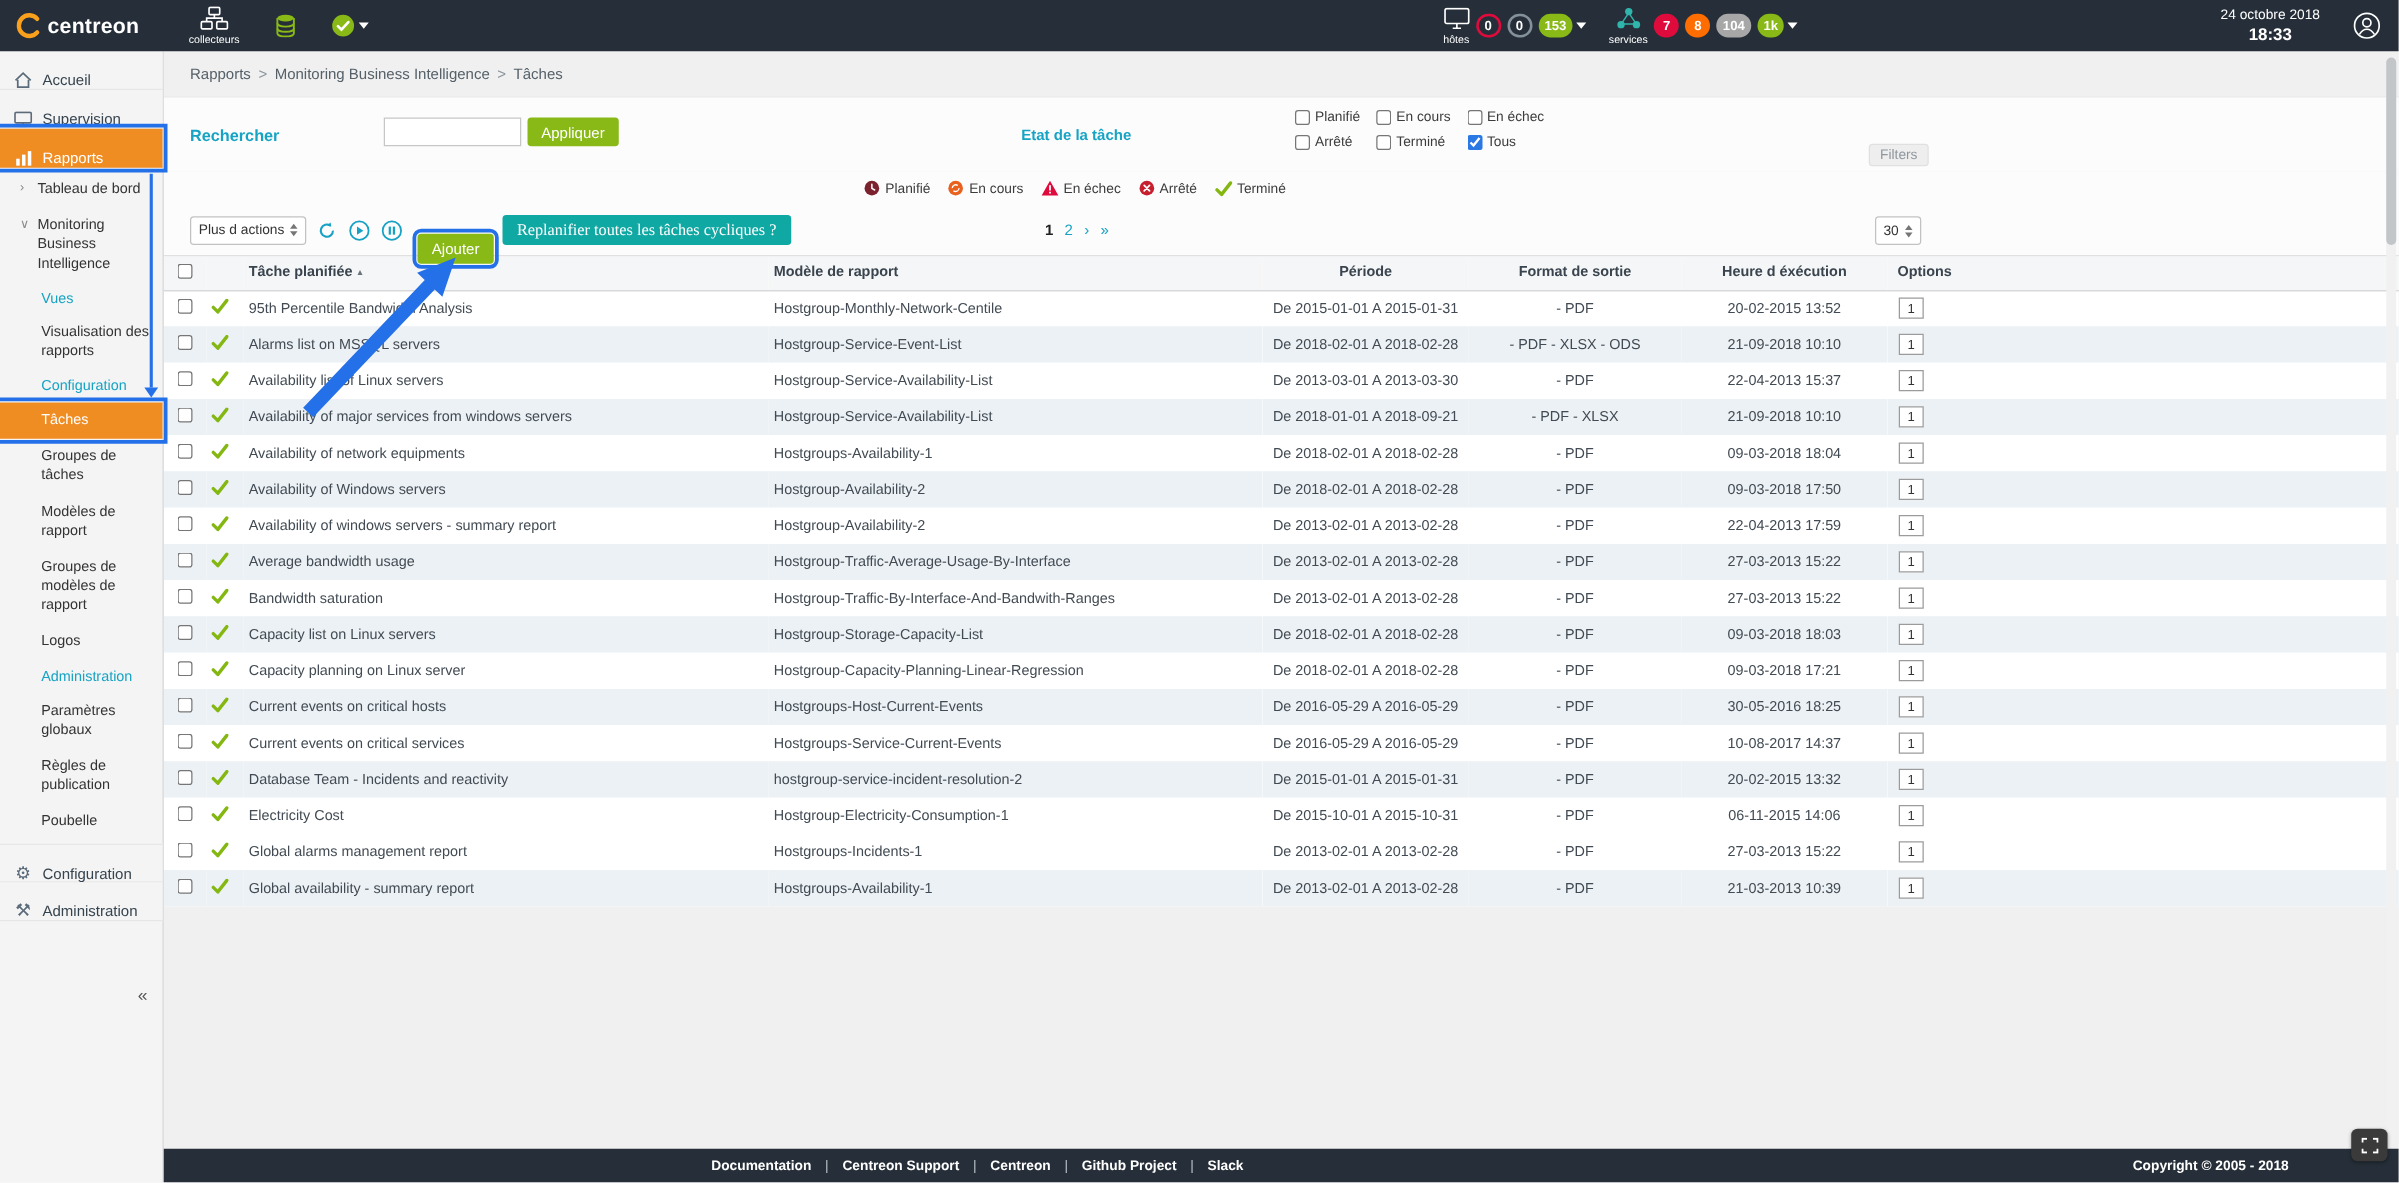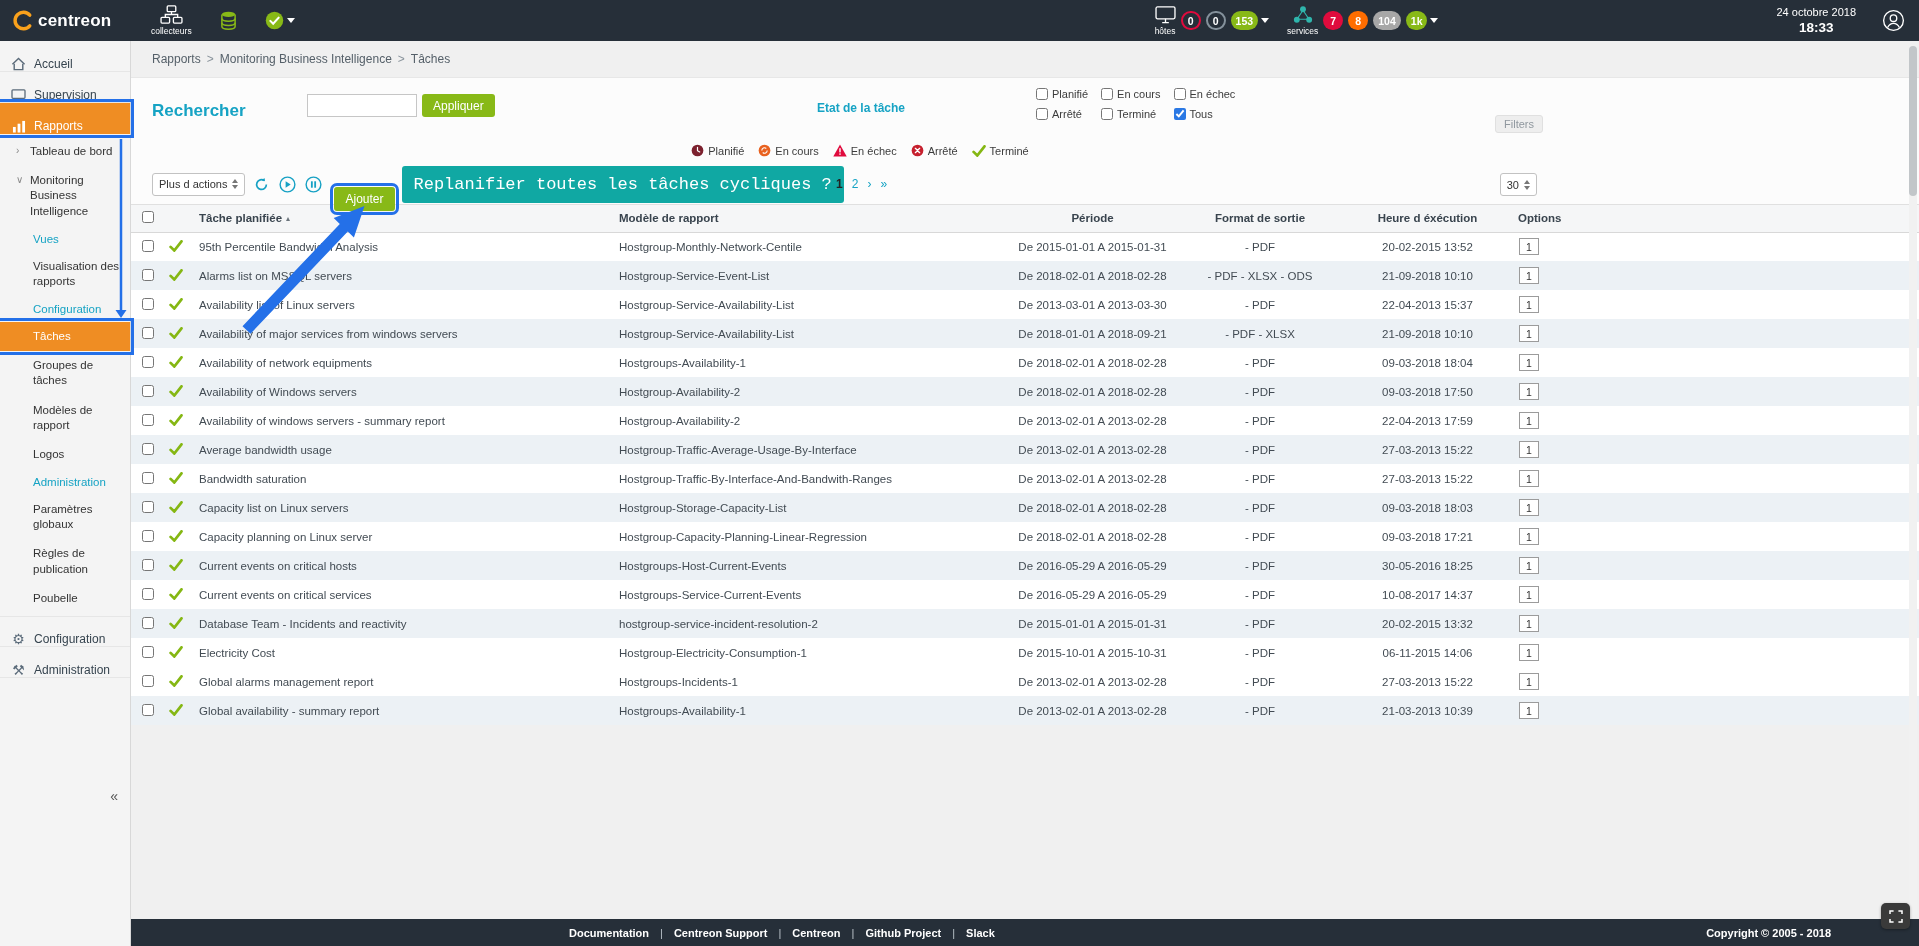--- a/index.html
+++ b/index.html
@@ -39,40 +39,40 @@
 .sub-section{padding:7px 6px 7px 33px;font-size:11.5px;color:#16a3c4;cursor:pointer}
 .sub-sub2{padding:7px 3px 7px 33px;font-size:11.5px;color:#333;line-height:1.32;cursor:pointer}
 .sub-sub2.active-sub{background:#ef8d23;color:#fff}
 .collapse-btn{position:absolute;top:747px;right:12px;font-size:14px;color:#555;cursor:pointer}
 
 .content{position:absolute;left:131px;top:41px;right:0;bottom:27px;overflow:hidden}
 .breadcrumb{height:36px;display:flex;align-items:center;padding-left:21px;font-size:12px;color:#556069}
 .bc-item{cursor:pointer}
 .bc-sep{margin:0 6px;color:#8a949c}
 .filter-panel{position:relative;height:60px;background:#fcfcfc;border-top:1px solid #e7e7e7}
-.f-label{position:absolute;left:21px;top:23px;color:#16a3c4;font-weight:bold;font-size:17px}
+.f-label{position:absolute;left:21px;top:23px;color:#16a3c4;font-weight:bold;font-size:13px}
 .f-input{position:absolute;left:176px;top:16px;width:110px;height:23px;border:1px solid #c6c6c6;background:#fff;padding:0 6px;font-size:12px;font-family:inherit}
 .btn-green{background:#88b917;color:#fff;border:none;border-radius:3px;font-size:12px;height:23px;padding:0 11px;cursor:pointer;font-family:inherit}
 .f-apply{position:absolute;left:291px;top:16px}
 .f-state{position:absolute;left:686px;top:23px;color:#16a3c4;font-weight:bold;font-size:12px}
 .f-checks{position:absolute;left:905px;top:10px;display:grid;grid-template-columns:auto auto auto;column-gap:13px;row-gap:8px}
 .fcheck{display:flex;align-items:center;gap:4px;font-size:11px;color:#3c3c3c;cursor:pointer}
 .fcheck input{width:12px;height:12px;margin:0;accent-color:#2a78e4}
 .filters-tab{position:absolute;right:376px;top:37px;font-size:11px;color:#8f979e;background:#eee;border:1px solid #e0e0e0;border-radius:3px;padding:2px 8px;cursor:pointer}
 .legend-bar{height:27px;background:#fcfcfc;display:flex;align-items:center;justify-content:center;gap:14px;padding-right:330px}
 .legend-item{display:inline-flex;align-items:center;gap:4px;font-size:11px;color:#3c3c3c}
 .toolbar{position:relative;height:41px;background:#fcfcfc;border-bottom:1px solid #e0e0e0;display:flex;align-items:center;padding-left:21px;gap:7px}
 .select-box{height:23px;background:#fff;border:1px solid #c2c2c2;border-radius:3px;display:inline-flex;align-items:center;gap:5px;padding:0 6px;font-size:11px;color:#333;cursor:pointer;white-space:nowrap}
 .sel-arrows{display:flex;flex-direction:column;gap:2px}
 .sel-arrows i{width:0;height:0;border-left:3.5px solid transparent;border-right:3.5px solid transparent;display:block}
 .sel-arrows .up{border-bottom:4px solid #767676}
 .sel-arrows .dn{border-top:4px solid #767676}
 .icon-btn{width:19px;height:19px;display:inline-flex;align-items:center;justify-content:center;cursor:pointer}
 .add-btn{height:24px;margin-left:4px}
-.btn-teal{background:#10a8a3;color:#fff;border:none;border-radius:3px;height:37px;padding:0 12px;font-size:17px;cursor:pointer;font-family:Liberation Mono, monospace}
+.btn-teal{background:#10a8a3;color:#fff;border:none;border-radius:3px;height:24px;padding:0 12px;font-size:13px;cursor:pointer;font-family:Liberation Serif, serif}
 .pagination{position:absolute;left:705px;top:0;height:100%;display:flex;align-items:center;gap:9px;font-size:12px}
 .page-cur{font-weight:bold;color:#222;cursor:pointer}
 .page-link{color:#16a3c4;cursor:pointer}
 .per-page{position:absolute;right:382px;top:9px}
 
 table{width:100%;border-collapse:collapse;background:#fff;table-layout:fixed}
 thead th{height:27px;background:#f5f6f7;border-bottom:1px solid #d8d8d8;font-size:11.5px;color:#39444e;text-align:left;font-weight:bold;padding:0 4px}
 tbody td{height:29px;font-size:11.5px;color:#424b53;padding:0 4px;overflow:hidden;white-space:nowrap}
 tbody tr.alt{background:#ecf1f5}
 .c-center{text-align:center}
@@ -219,20 +219,21 @@
   </div>
   <div class="submenu" id="submenu">
       <div class="sub-sub1"><span class="chev">›</span><span>Tableau de bord</span></div>
       <div class="sub-sub1"><span class="chev">∨</span><span>Monitoring Business Intelligence</span></div>
       <div class="sub-section"><span>Vues</span></div>
       <div class="sub-sub2"><span>Visualisation des rapports</span></div>
       <div class="sub-section"><span>Configuration</span></div>
       <div class="sub-sub2 active-sub" style="outline: rgb(36, 112, 232) solid 3px; outline-offset: 1.5px;"><span>Tâches</span></div>
       <div class="sub-sub2"><span>Groupes de tâches</span></div>
       <div class="sub-sub2"><span>Modèles de rapport</span></div>
+      <div class="sub-sub2"><span>Groupes de modèles de rapport</span></div>
       <div class="sub-sub2"><span>Logos</span></div>
       <div class="sub-section"><span>Administration</span></div>
       <div class="sub-sub2"><span>Paramètres globaux</span></div>
       <div class="sub-sub2"><span>Règles de publication</span></div>
       <div class="sub-sub2"><span>Poubelle</span></div>
     </div>
   <div class="side-item btm">
     <span class="sicon">⚙</span>
     <span>Configuration</span>
   </div>

